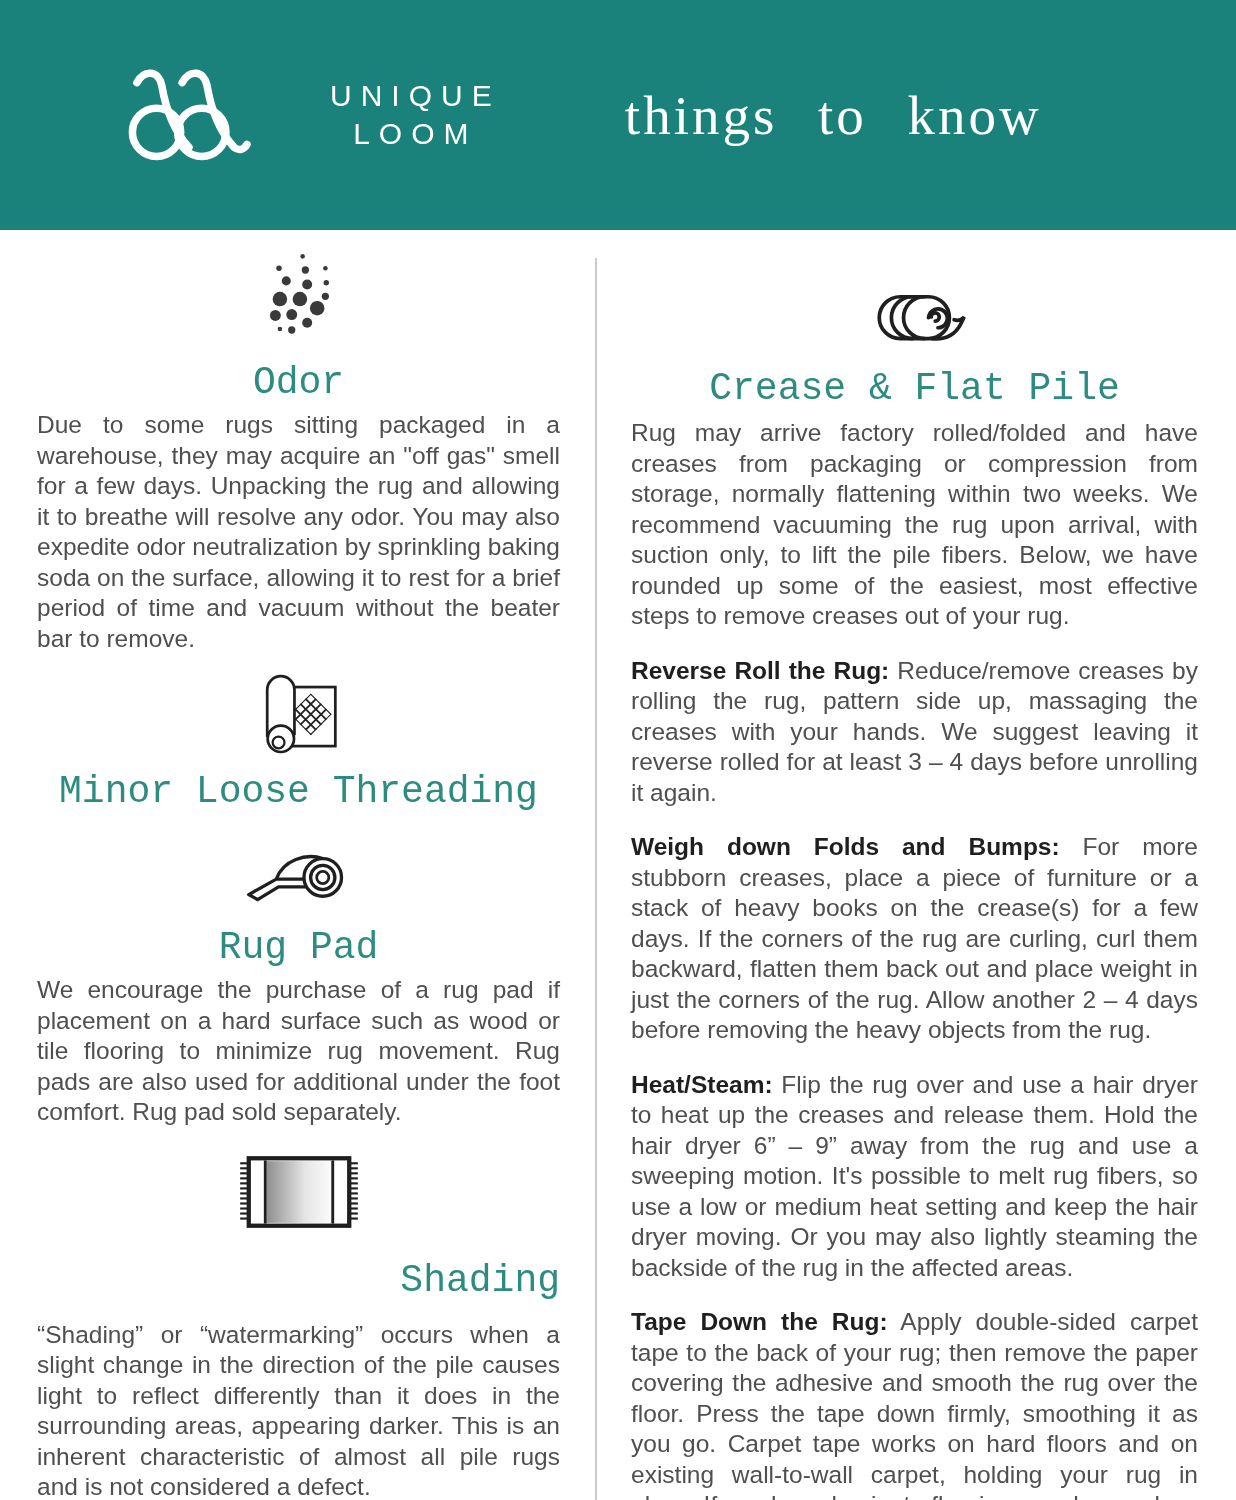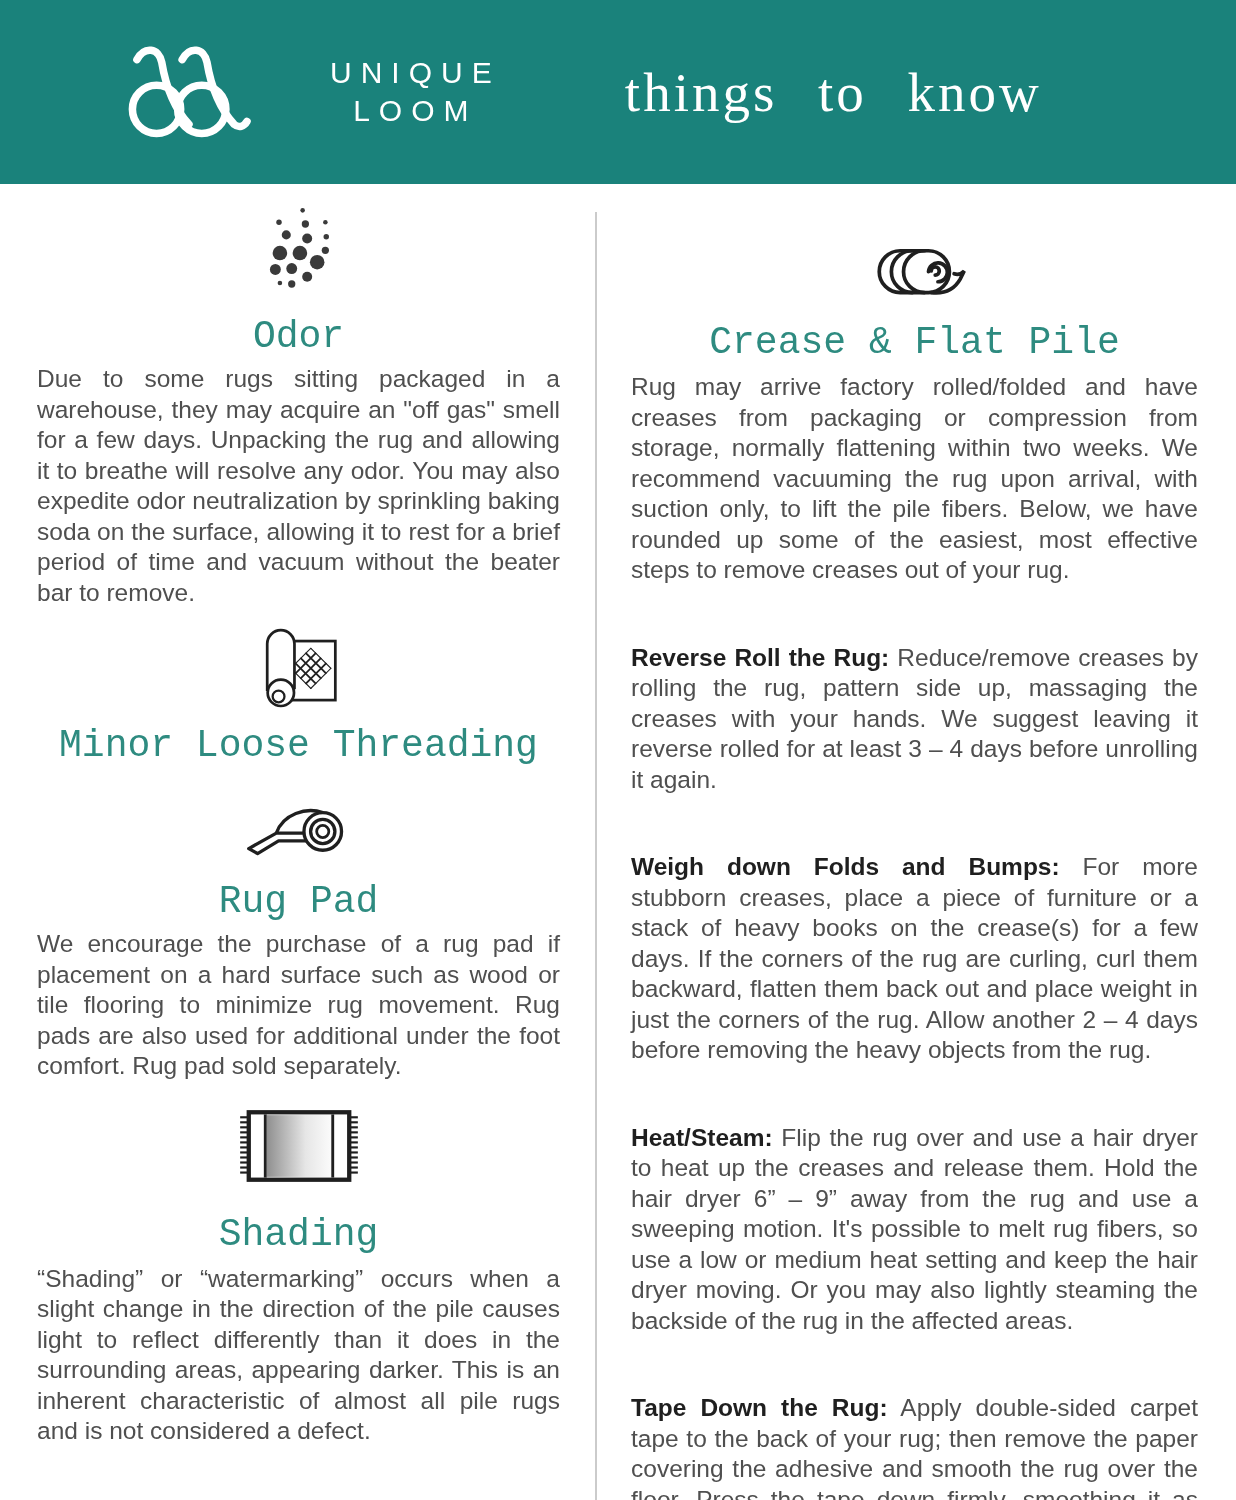--- a/index.html
+++ b/index.html
@@ -1,20 +1,20 @@
 <!DOCTYPE html>
 <html><head>
 <meta charset="utf-8">
 <style>
   * { margin: 0; padding: 0; box-sizing: border-box; }
   html, body { width: 1236px; height: 1500px; background: #ffffff; overflow: hidden;
                font-family: "Liberation Sans", sans-serif; }
 
   
-  .header { height: 184px; background: #1a827b; display: flex; align-items: center;
+  .header { height: 230px; background: #1a827b; display: flex; align-items: center;
             padding-left: 92px; padding-right: 70px; }
   .logo-svg { width: 212px; height: 98px; flex: 0 0 auto; }
   .wordmark { color: #ffffff; margin-left: 26px; text-align: center;
               font-size: 30px; letter-spacing: 9px; line-height: 38px; font-weight: 400; }
   .title-wrap { flex: 1; text-align: center; }
   .page-title { font-family: "Liberation Serif", serif; color: #ffffff; font-size: 55px;
                 letter-spacing: 3px; word-spacing: 24px; font-weight: 400; line-height: 1; }
 
   
   .content { display: flex; align-items: stretch; min-height: 1314px; }
@@ -31,27 +31,27 @@
   p.section-body, p.tip { -webkit-hyphens: none; hyphens: none; }
 
   
   .s1 .icon-row { padding-top: 18px; padding-bottom: 4px; }
   .s1 h2 { margin-bottom: 4px; }
   .s2 .icon-row { padding-top: 14px; padding-bottom: 8px; }
   .s2 h2 { margin-bottom: 4px; }
   .s3 .icon-row { padding-top: 28px; padding-bottom: 12px; }
   .s3 h2 { margin-bottom: 4px; }
   .s4 .icon-row { padding-top: 26px; padding-bottom: 24px; }
-  .s4 h2 { margin-bottom: 6px; }
+  .s4 h2 { margin-bottom: 16px; text-align: right; }
 
   
   .s5 .icon-row { padding-top: 60px; padding-bottom: 14px; }
   .s5 h2 { margin-bottom: 6px; }
   p.tip { color: #4f4f4f; font-size: 24.5px; line-height: 30.5px; text-align: justify;
-          margin-top: 57px; }
+          margin-top: 24px; }
   p.tip b { color: #1f1f1f; font-weight: 700; }
 
   svg .ln { stroke: #1f1f1f; fill: none; }
   svg .fw { fill: #ffffff; }
 </style>
 </head>
 <body>
 
 <div class="header">
   <svg class="logo-svg" viewBox="0 0 230 130">

